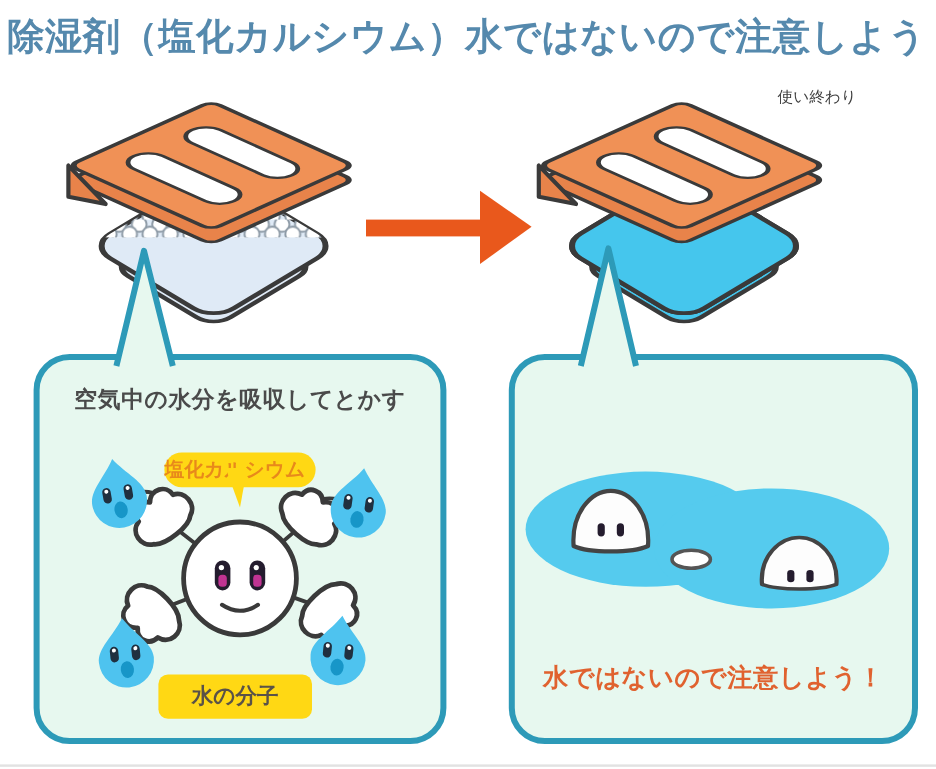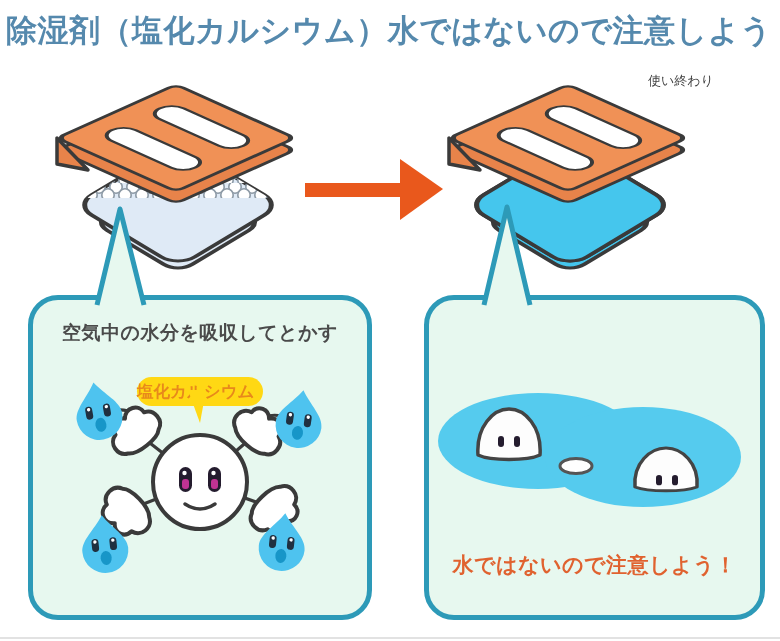--- a/index.html
+++ b/index.html
@@ -197,20 +197,21 @@
 
     <use href="#droplet" transform="translate(59,36) rotate(-10)"></use>
     <use href="#droplet" transform="translate(259,44) rotate(8)"></use>
     <use href="#droplet" transform="translate(65,169) rotate(-6)"></use>
     <use href="#droplet" transform="translate(242,167) rotate(6)"></use>
   </svg>
 
   <div class="abs" id="chem-badge">塩化カルシウム</div>
   <div class="abs" id="chem-pointer"></div>
 
+  <div class="abs" id="molecule-ribbon">水の分子</div>
 
 
   <svg class="abs" style="left:432px;top:385px" width="326" height="135" viewBox="0 0 326 135">
     <ellipse cx="106" cy="56" rx="100" ry="48" style="fill:var(--c-puddle)"></ellipse>
     <ellipse cx="211" cy="72" rx="98" ry="50" style="fill:var(--c-puddle)"></ellipse>
 
     <g transform="translate(77,50)">
       <path d="M-31,20 C-33,-8 -16,-26 0,-26 C16,-26 33,-8 31,20 C18,26 -18,26 -31,20 Z" style="fill:#fdfdfd;stroke:#444444" stroke-width="3.5" stroke-linejoin="round"></path>
       <rect x="-11" y="1" width="6" height="11" rx="3" fill="#241c2e"></rect>
       <rect x="5" y="1" width="6" height="11" rx="3" fill="#241c2e"></rect>

